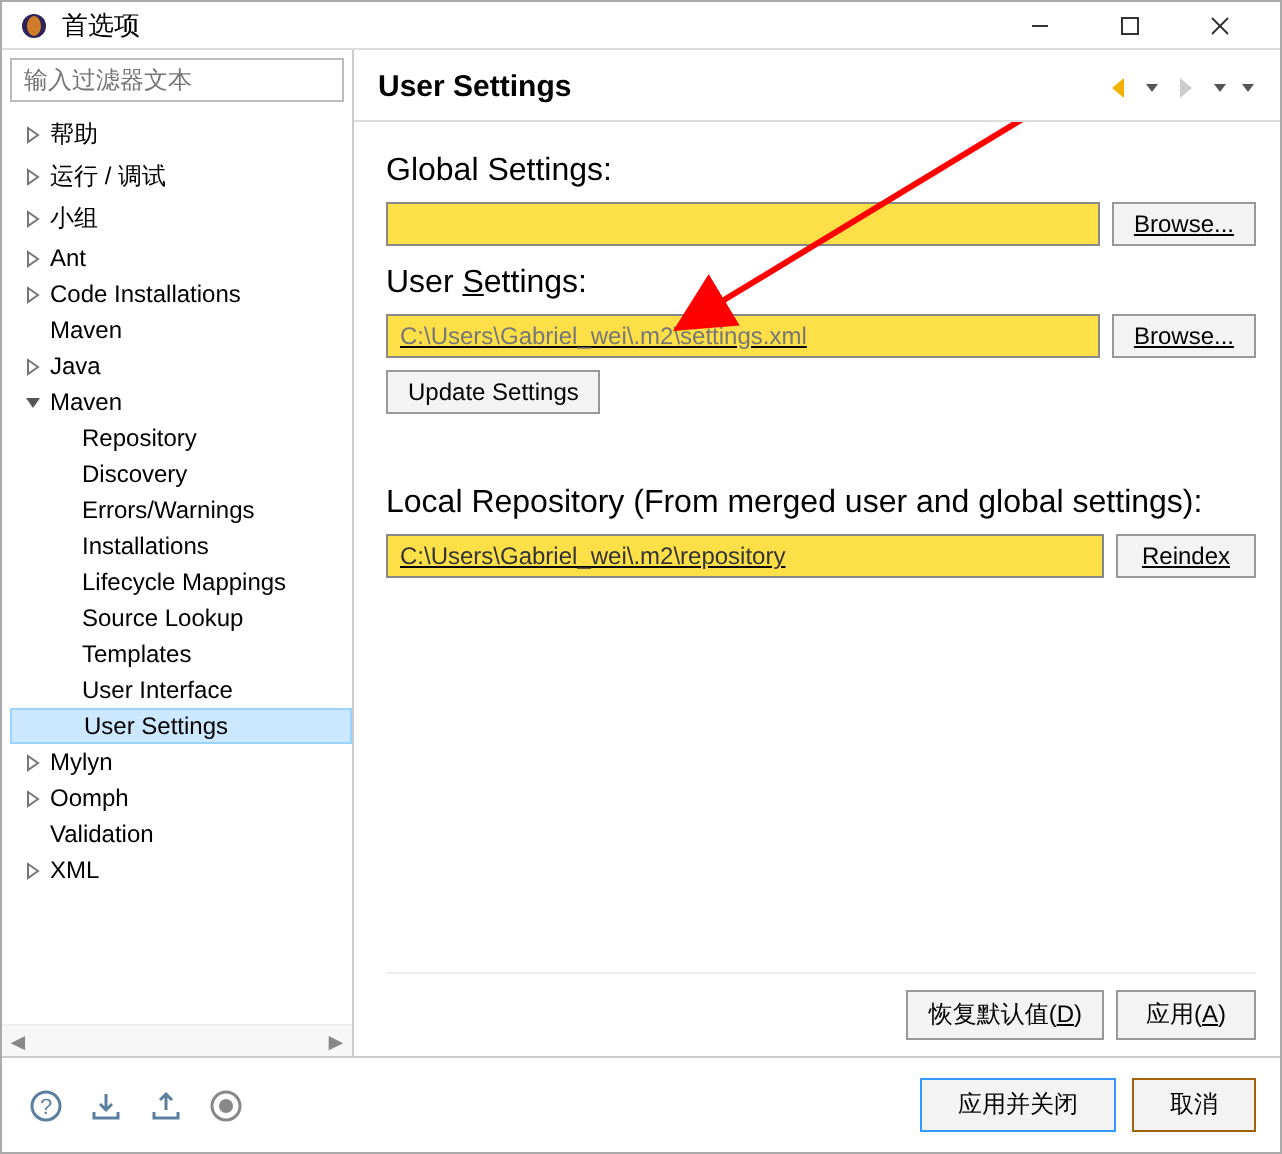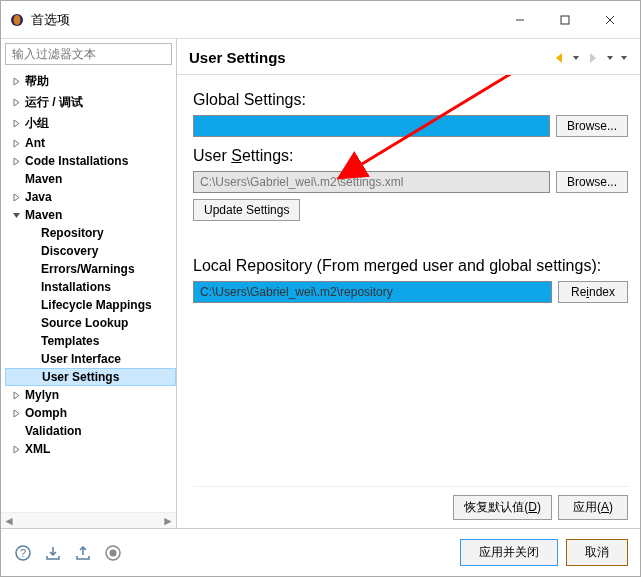--- a/index.html
+++ b/index.html
@@ -1,48 +1,48 @@
 <!DOCTYPE html>
 <html><head>
   <meta charset="utf-8">
   <style>
     * { box-sizing: border-box; margin: 0; padding: 0; }
     body { font-family: "Microsoft YaHei", "Segoe UI", sans-serif; font-size: 12px; background: #f0f0f0; overflow: hidden; }
     .window { width: 641px; height: 577px; background: #fff; border: 1px solid #aaa; display: flex; flex-direction: column; }
-    .titlebar { height: 38px; display: flex; align-items: center; padding: 0 8px; border-bottom: 1px solid #ddd; }
+    .titlebar { height: 24px; display: flex; align-items: center; padding: 0 8px; border-bottom: 1px solid #ddd; }
     .titlebar-icon { width: 16px; height: 16px; margin-right: 6px; display: flex; align-items: center; justify-content: center; }
     .titlebar-title { flex: 1; font-size: 13px; }
     .titlebar-controls { display: flex; gap: 0; }
     .titlebar-btn { width: 45px; height: 28px; display: flex; align-items: center; justify-content: center; cursor: pointer; }
     .body { flex: 1; display: flex; overflow: hidden; }
     .sidebar { width: 176px; border-right: 1px solid #ccc; display: flex; flex-direction: column; background: #fff; }
     .filter-box { padding: 4px; }
     .filter-input { width: 100%; padding: 3px 6px; border: 1px solid #bbb; font-size: 12px; }
     .tree { flex: 1; overflow: auto; padding: 2px 0 2px 4px; }
-    .tree-item { display: flex; align-items: center; padding: 2px 2px; cursor: pointer; white-space: nowrap; font-weight: bold; }
+    .tree-item { display: flex; align-items: center; padding: 2px 2px; cursor: pointer; white-space: nowrap; }
     .tree-item.l0 { padding-left: 4px; }
     .tree-item.l1 { padding-left: 20px; }
     .tree-item.selected { background: #cce8ff; border: 1px solid #99d1ff; padding-top:1px; padding-bottom:1px; }
     .tree-chevron { width: 14px; height: 14px; display: inline-flex; align-items: center; justify-content: center; font-size: 10px; color: #666; }
     .tree-label { padding-left: 2px; }
     .sidebar-scrollbar { height: 16px; border-top: 1px solid #eee; background: #f7f7f7; position: relative; }
     .sidebar-scrollbar .arrow { position: absolute; width: 16px; height: 16px; display: flex; align-items: center; justify-content: center; color: #888; }
     .sidebar-scrollbar .arrow.left { left: 0; }
     .sidebar-scrollbar .arrow.right { right: 0; }
     .main { flex: 1; display: flex; flex-direction: column; background: #fff; }
     .main-header { display: flex; align-items: center; padding: 10px 12px 8px 12px; border-bottom: 1px solid #ddd; }
     .main-title { font-size: 15px; font-weight: bold; flex: 1; }
     .main-nav { display: flex; align-items: center; gap: 6px; }
     .main-nav-btn { display: inline-flex; align-items: center; cursor: pointer; }
     .content { flex: 1; padding: 12px 12px 8px 16px; display: flex; flex-direction: column; gap: 6px; overflow: auto; position: relative; }
     .field-label { font-size: 16px; margin-top: 4px; }
     .underline { text-decoration: underline; }
-    .field-row { display: flex; gap: 6px; align-items: center; }
-    .field-input { flex: 1; padding: 3px 6px; border: 1px solid #888; font-size: 12px; background: #0ea5e9; }
-    .field-input[disabled] { color: #777; background: #e5e5e5; }
+    .field-row { display: flex; gap: 6px; align-items: center; text-decoration: underline; }
+    .field-input { flex: 1; padding: 3px 6px; border: 1px solid #888; font-size: 12px; background: #fde047; }
+    .field-input[disabled] { color: #777; background: #fde047; }
     .field-input.ro { color: #333; }
     .btn { padding: 3px 10px; border: 1px solid #999; background: #f3f3f3; cursor: pointer; font-size: 12px; min-width: 70px; }
     .content-bottom-buttons { display: flex; justify-content: flex-end; gap: 6px; margin-top: auto; padding-top: 8px; border-top: 1px solid #eee; }
     .footer { padding: 10px 12px; display: flex; align-items: center; border-top: 1px solid #ccc; background: #fff; }
     .footer-icons { display: flex; gap: 10px; align-items: center; }
     .footer-icon { width: 20px; height: 20px; display: inline-flex; align-items: center; justify-content: center; cursor: pointer; }
     .footer-spacer { flex: 1; }
     .footer-btn { padding: 4px 18px; border: 1px solid #a16207; background: #f3f3f3; cursor: pointer; font-size: 12px; margin-left: 8px; }
     .footer-btn.primary { border: 1px solid #3399ff; }
     .arrow-annotation { position: absolute; pointer-events: none; z-index: 100; }

